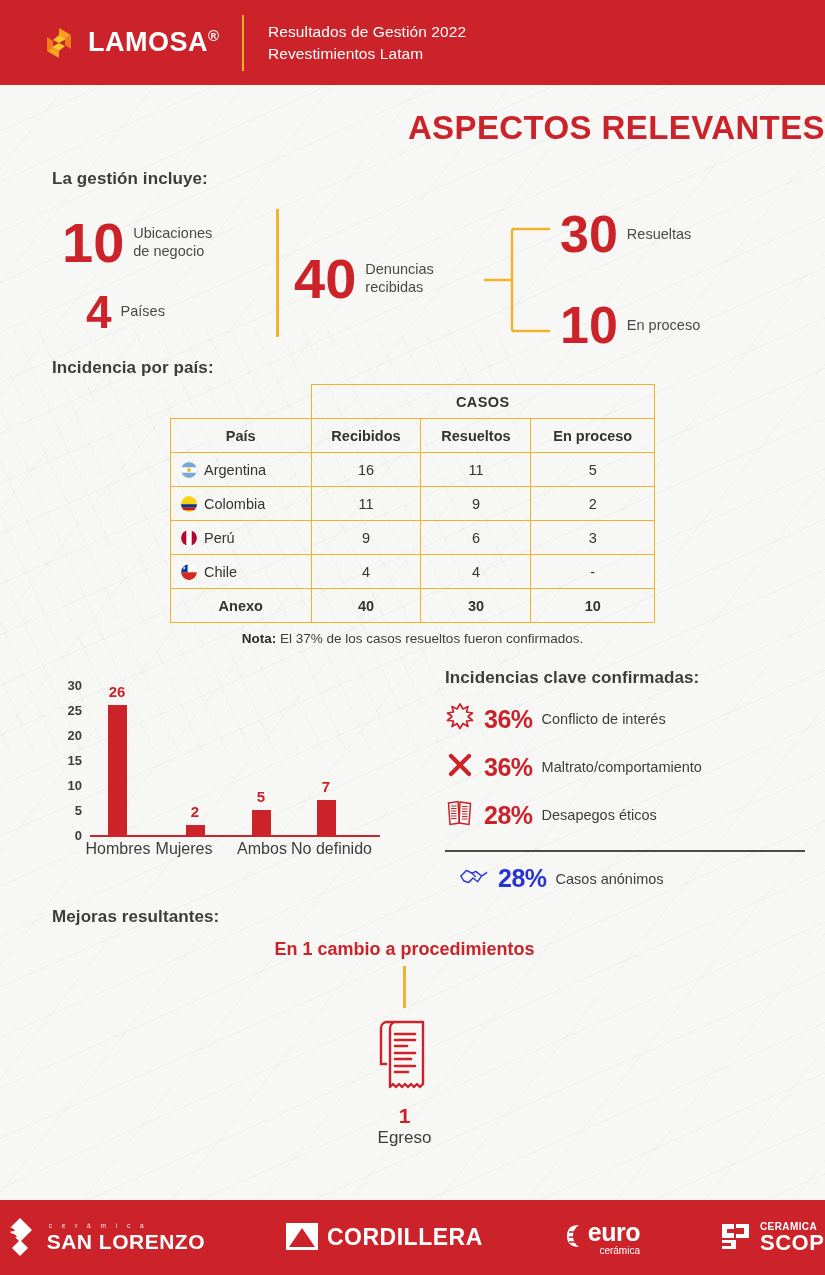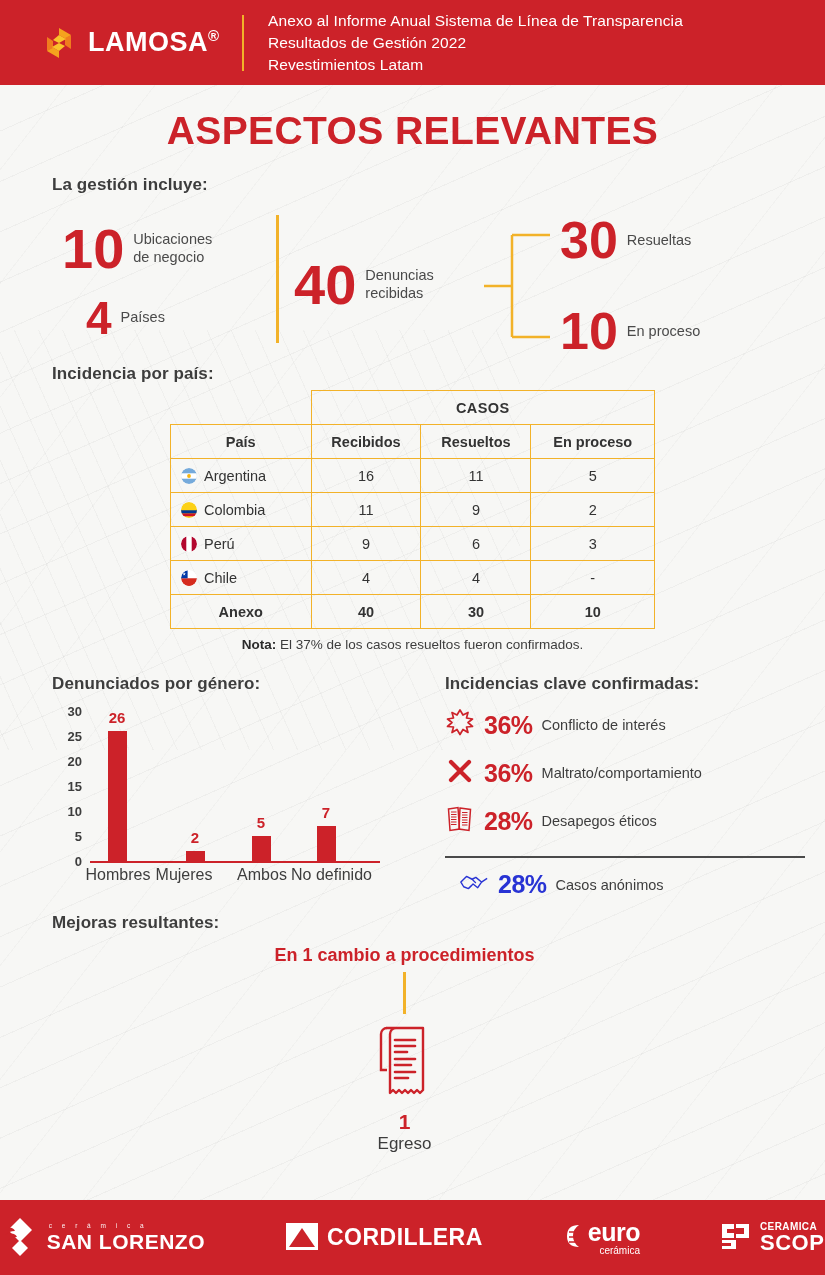--- a/index.html
+++ b/index.html
@@ -37,21 +37,21 @@
   .logo-text{
     color:#fff; font-size:27px; font-weight:bold; letter-spacing:0.5px;
     font-family:"Liberation Sans", sans-serif;
   }
   .logo-text .dot{ font-size:15px; vertical-align:super; }
   .hdr-divider{ width:2px; height:56px; background:#f2b229; margin:0 24px 0 10px; }
   .hdr-lines{ color:#fff; font-size:15.5px; line-height:1.42; font-weight:500; letter-spacing:0.1px; }
 
   
   .main-title{
-    text-align:center; color:#cc2229; font-size:39px; font-weight:bold;
+    text-align:right; color:#cc2229; font-size:33px; font-weight:bold;
     letter-spacing:0.4px; margin-top:24px;
   }
 
   
   .sec-head{
     color:#3d3d3d; font-size:17px; font-weight:bold; letter-spacing:0.1px;
   }
 
   
   .stats{ position:relative; height:155px; margin-top:12px; }
@@ -139,21 +139,20 @@
           <path d="M17 32 L5 25 L10 21 L17 25 L17 32 Z" fill="#f5a21e"></path>
           <path d="M5 25 L5 11 L11 15 L11 22 L5 25 Z" fill="#f07c1e"></path>
           <path d="M17 9 L24 13 L17 17 L11 14 Z" fill="#fac22b"></path>
           <path d="M17 25 L10 21 L17 17 L23 20 Z" fill="#fac22b"></path>
         </svg>
       </span>
       <span class="logo-text"><span>LAMOSA</span><span class="dot">®</span></span>
     </div>
     <div class="hdr-divider"></div>
     <div class="hdr-lines">
-      <div>Anexo al Informe Anual Sistema de Línea de Transparencia</div>
       <div>Resultados de Gestión 2022</div>
       <div>Revestimientos Latam</div>
     </div>
   </div>
 
   <div class="main-title">ASPECTOS RELEVANTES</div>
 
   <div style="padding-left:52px;margin-top:22px;">
     <div class="sec-head">La gestión incluye:</div>
   </div>
@@ -299,21 +298,20 @@
     </table>
   </div>
 
   <div class="note">
     <b>Nota:</b><span> El 37% de los casos resueltos fueron confirmados.</span>
   </div>
 
   <div class="mid">
 
     <div class="chart-col">
-      <div class="sec-head">Denunciados por género:</div>
 
       <div class="chart-area">
 
         <div class="y-lab" style="top:0px;">30</div>
         <div class="y-lab" style="top:25px;">25</div>
         <div class="y-lab" style="top:50px;">20</div>
         <div class="y-lab" style="top:75px;">15</div>
         <div class="y-lab" style="top:100px;">10</div>
         <div class="y-lab" style="top:125px;">5</div>
         <div class="y-lab" style="top:150px;">0</div>

